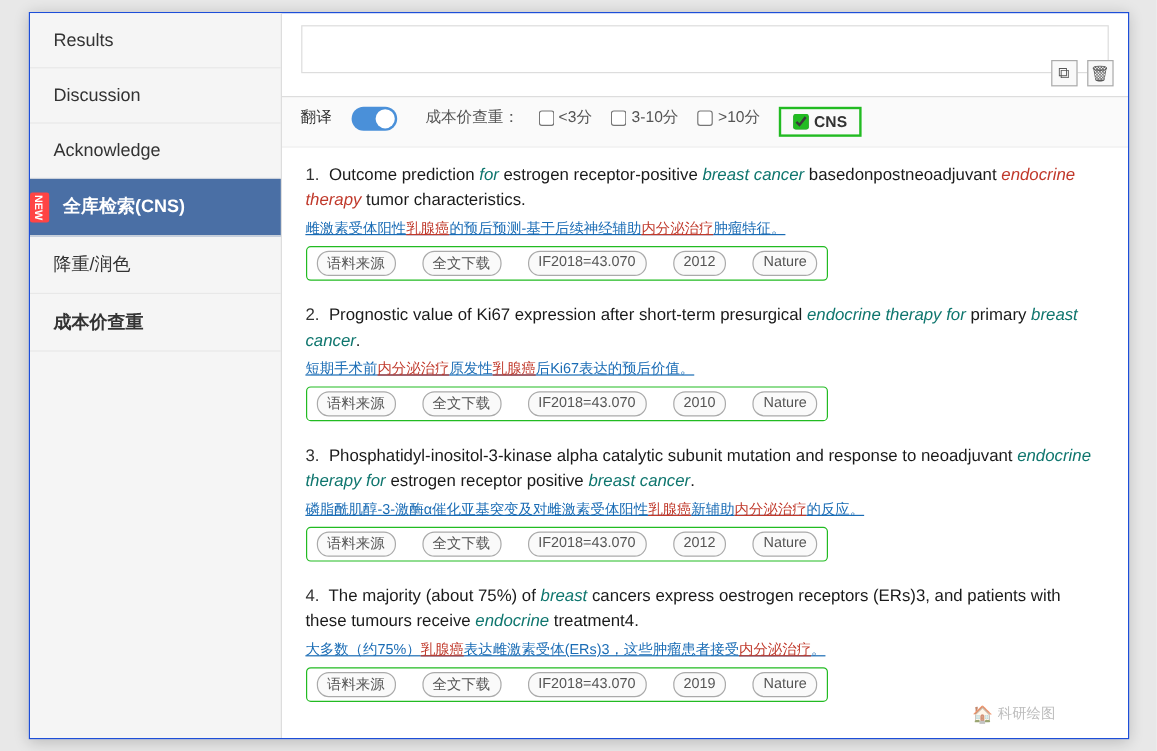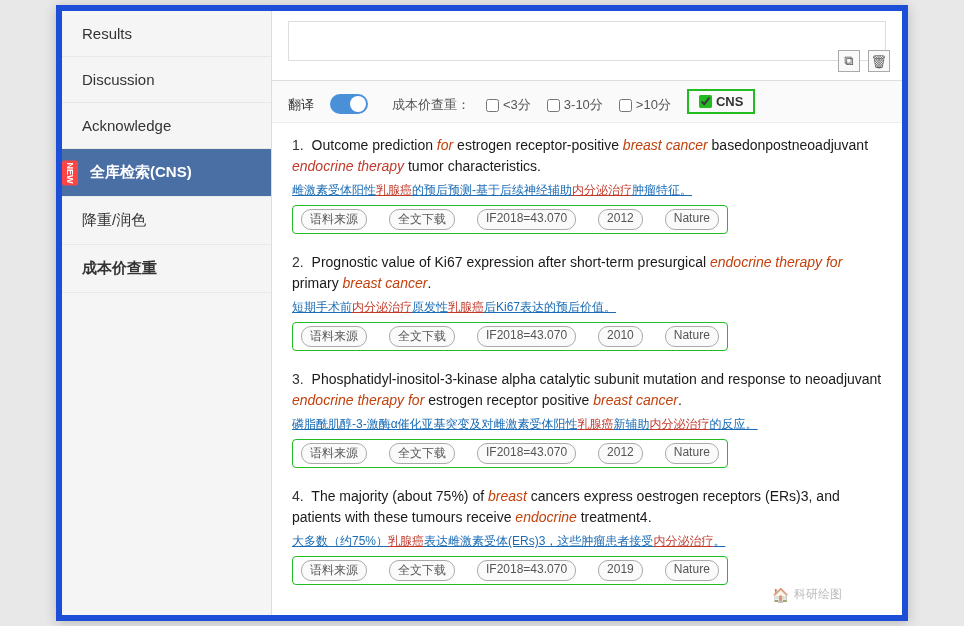--- a/index.html
+++ b/index.html
@@ -5,25 +5,25 @@
     * { box-sizing: border-box; margin: 0; padding: 0; }
     body {
       font-family: "Microsoft YaHei", Arial, sans-serif;
       background: #e8e8e8;
       display: flex;
       justify-content: center;
       align-items: center;
       min-height: 100vh;
     }
     .window {
-      width: 852px;
+      width: 917px;
       background: #fff;
       box-shadow: 0 2px 12px rgba(0,0,0,0.2);
       display: flex;
-      border: 6px solid #1d4ed8;
+      border: 1px solid #1d4ed8;
     }
     
     .sidebar {
       width: 210px;
       background: #f5f5f5;
       border-right: 1px solid #ddd;
       flex-shrink: 0;
     }
     .sidebar-item {
       padding: 14px 20px;
@@ -83,21 +83,21 @@
       display: flex;
       align-items: center;
       justify-content: center;
       cursor: pointer;
       font-size: 13px;
       color: #555;
     }
     
     .filter-bar {
       display: flex;
-      align-items: flex-end;
+      align-items: flex-start;
       padding: 8px 16px;
       gap: 16px;
       border-bottom: 1px solid #eee;
       background: #fafafa;
     }
     .filter-label {
       font-size: 13px;
       color: #333;
     }
     .toggle-switch {
@@ -161,21 +161,21 @@
       margin-bottom: 18px;
     }
     .result-title {
       font-size: 14px;
       color: #1a1a1a;
       line-height: 1.5;
       margin-bottom: 4px;
     }
     .result-title em {
       font-style: italic;
-      color: #c2410c;
+      color: #0f766e;
     }
     .result-translation {
       font-size: 12px;
       color: #1a6cb5;
       margin-bottom: 6px;
       line-height: 1.5;
       text-decoration: underline;
       cursor: pointer;
     }
     .result-translation .highlight-red {

